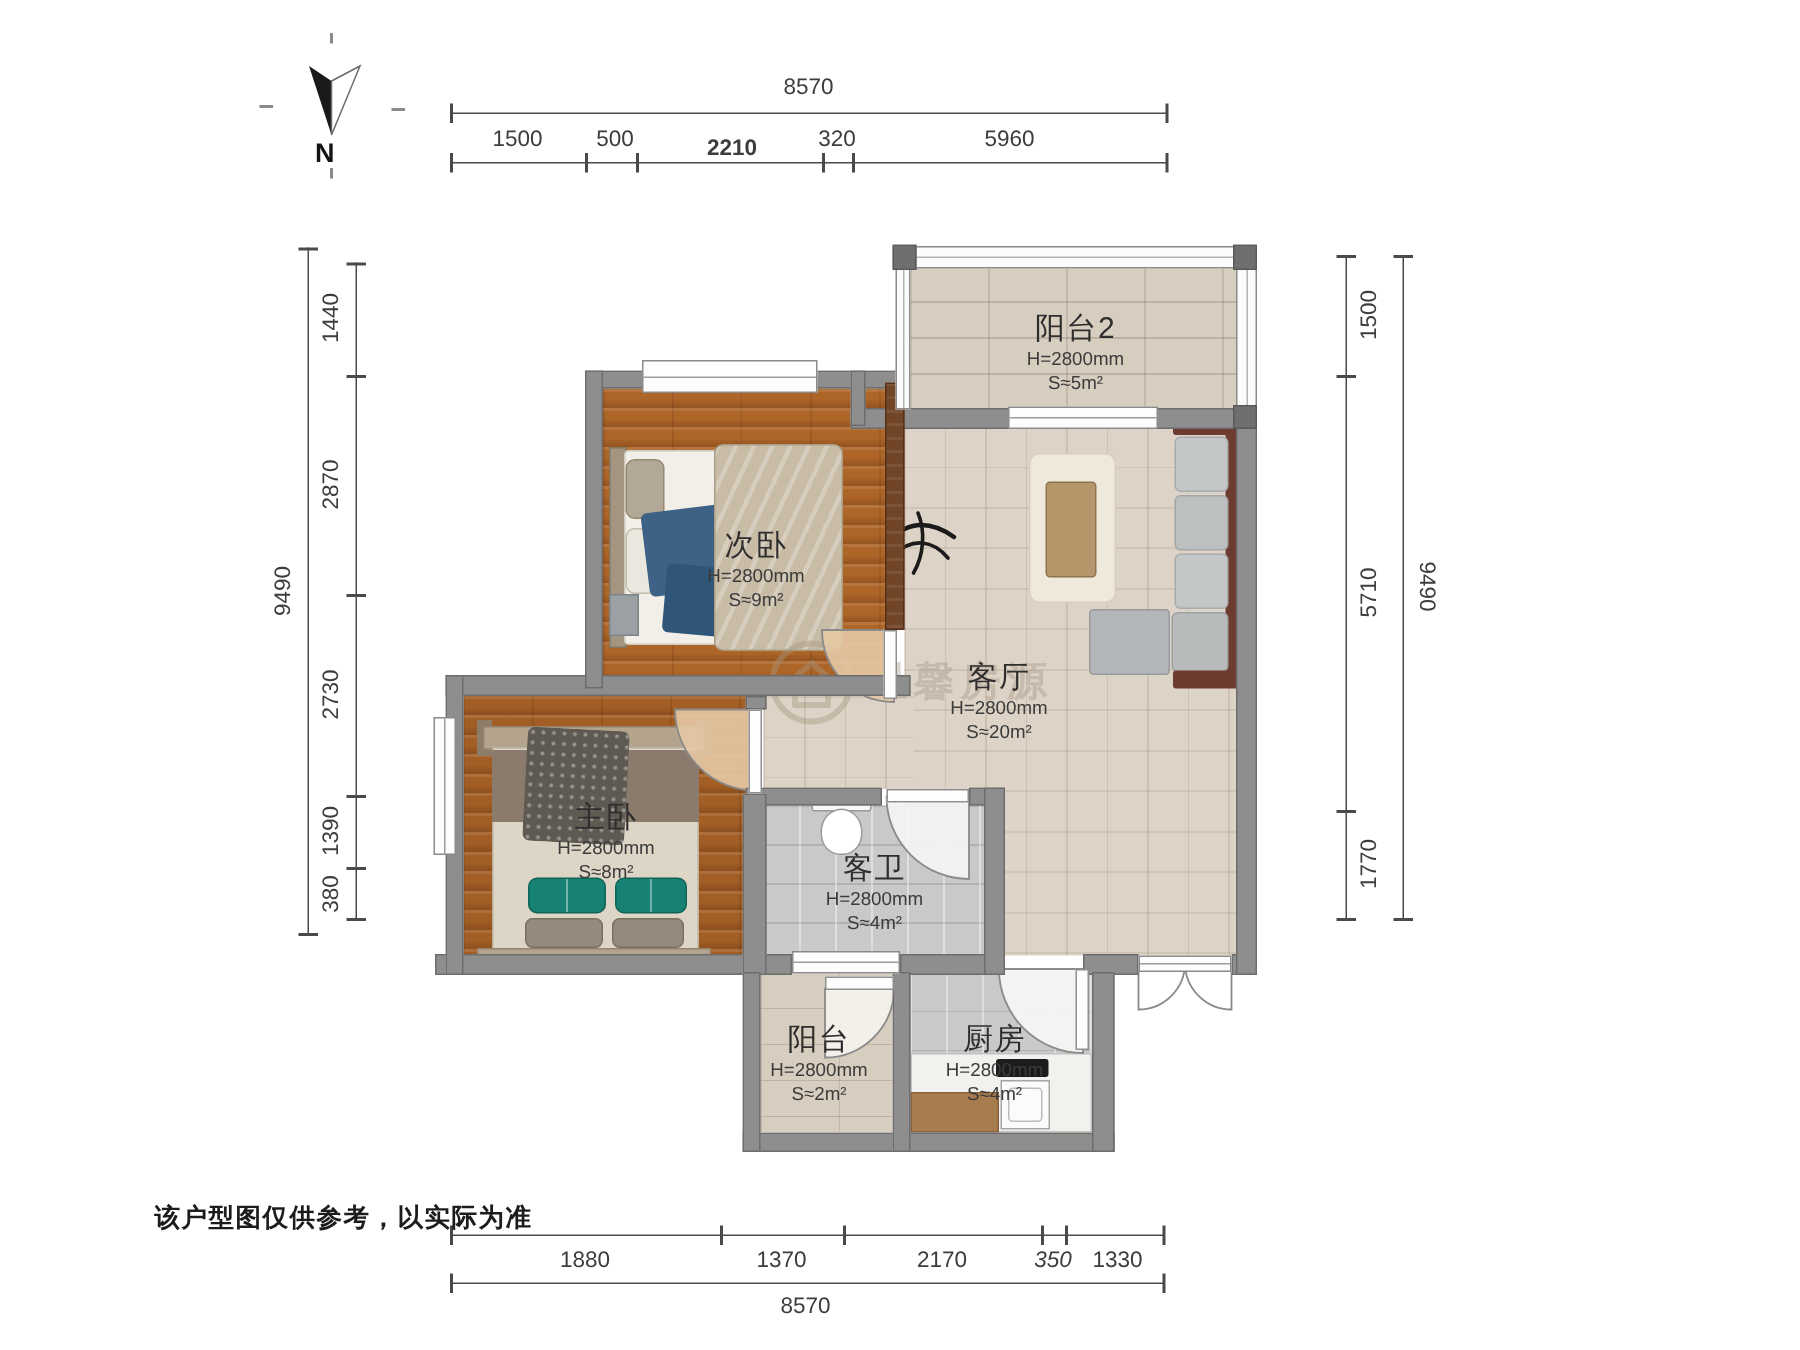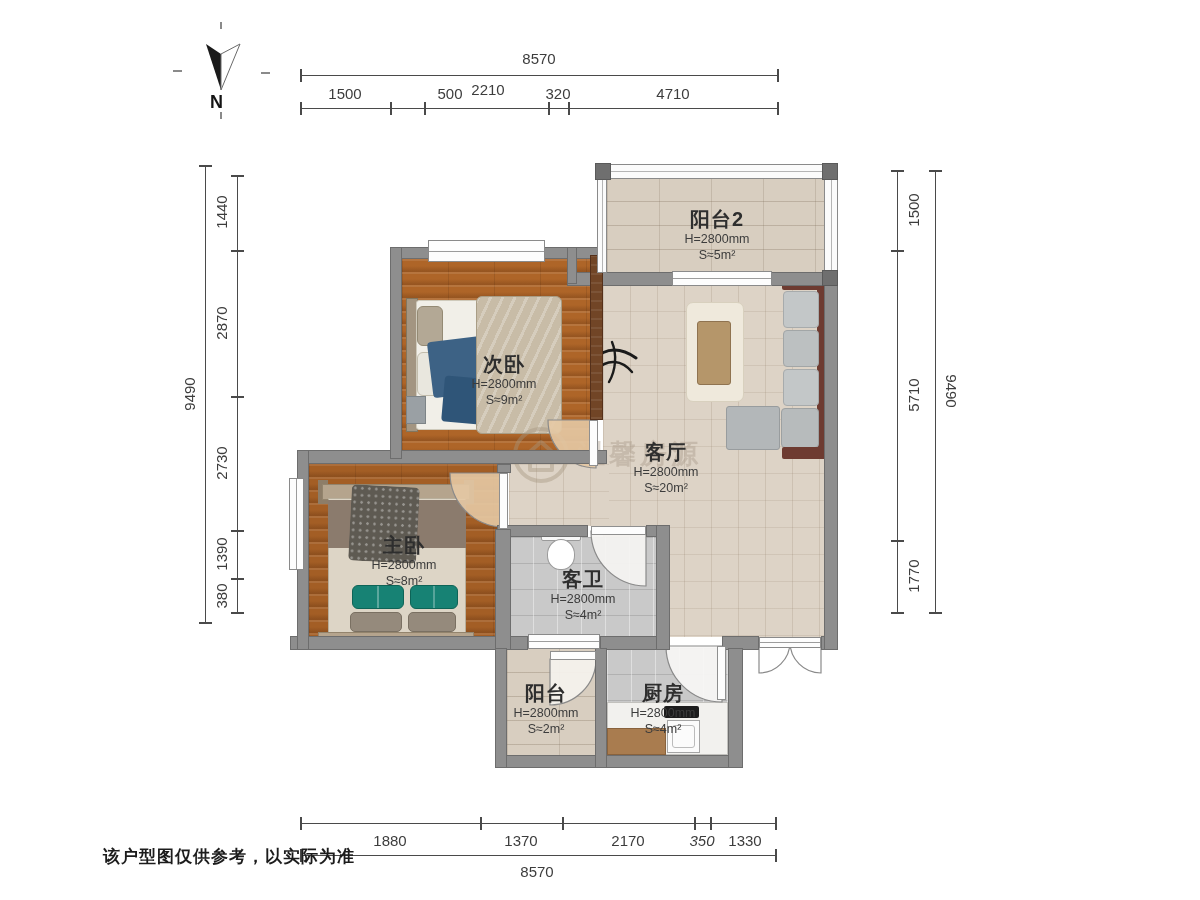--- a/index.html
+++ b/index.html
@@ -30,21 +30,21 @@
   .floor-tile-beige{position:absolute;background-color:#d8cec0;
     background-image:
       repeating-linear-gradient(180deg,rgba(125,108,88,.30) 0 1px,transparent 1px 24px),
       repeating-linear-gradient(90deg,rgba(125,108,88,.22) 0 1px,transparent 1px 52px);}
   .floor-tile-gray{position:absolute;background-color:#c9c9c9;
     background-image:
       repeating-linear-gradient(90deg,rgba(255,255,255,.40) 0 1px,transparent 1px 24px),
       repeating-linear-gradient(180deg,rgba(115,115,115,.28) 0 1px,transparent 1px 26px);}
   
   .room-label{position:absolute;text-align:center;transform:translateX(-50%);color:#2e2e2e;white-space:nowrap;}
-  .room-label .nm{display:block;font-size:20px;line-height:24px;font-weight:bold;letter-spacing:1px;}
+  .room-label .nm{display:block;font-size:20px;line-height:24px;font-weight:normal;letter-spacing:1px;}
   .room-label .sub{display:block;font-size:12.5px;line-height:16px;font-weight:500;color:#3c3c3c;margin-top:0;}
   .room-label .sub:first-of-type{margin-top:6px;}
   
   .dline{position:absolute;background:#4a4a4a;}
   .tk{position:absolute;background:#4a4a4a;}
   .dlabel{position:absolute;font-size:15px;font-weight:500;color:#3d3d3d;white-space:nowrap;transform:translate(-50%,-50%);}
   .dlabel.rot-ccw{transform:translate(-50%,-50%) rotate(-90deg);}
   .dlabel.rot-cw{transform:translate(-50%,-50%) rotate(90deg);}
   
   .furn{position:absolute;box-sizing:border-box;}
@@ -237,24 +237,24 @@
   <div class="tk" style="left:777px;top:69px;width:1.5px;height:13px;"></div>
   <div class="dlabel" style="left:539px;top:58px;">8570</div>
   <div class="dline" style="left:300px;top:108px;width:478px;height:1px;"></div>
   <div class="tk" style="left:300px;top:102px;width:1.5px;height:13px;"></div>
   <div class="tk" style="left:390px;top:102px;width:1.5px;height:13px;"></div>
   <div class="tk" style="left:424px;top:102px;width:1.5px;height:13px;"></div>
   <div class="tk" style="left:548px;top:102px;width:1.5px;height:13px;"></div>
   <div class="tk" style="left:568px;top:102px;width:1.5px;height:13px;"></div>
   <div class="tk" style="left:777px;top:102px;width:1.5px;height:13px;"></div>
   <div class="dlabel" style="left:345px;top:93px;">1500</div>
-  <div class="dlabel" style="left:410px;top:93px;margin-left:40px;">500</div>
-  <div class="dlabel" style="left:488px;top:89px;">2210</div>
+  <div class="dlabel" style="left:410px;top:93px;">500</div>
+  <div class="dlabel" style="left:488px;top:99px;font-weight:bold;">2210</div>
   <div class="dlabel" style="left:558px;top:93px;">320</div>
-  <div class="dlabel" style="left:673px;top:93px;">4710</div>
+  <div class="dlabel" style="left:673px;top:93px;">5960</div>
 
   <div class="dline" style="left:300px;top:823px;width:476px;height:1px;"></div>
   <div class="tk" style="left:300px;top:817px;width:1.5px;height:13px;"></div>
   <div class="tk" style="left:480px;top:817px;width:1.5px;height:13px;"></div>
   <div class="tk" style="left:562px;top:817px;width:1.5px;height:13px;"></div>
   <div class="tk" style="left:694px;top:817px;width:1.5px;height:13px;"></div>
   <div class="tk" style="left:710px;top:817px;width:1.5px;height:13px;"></div>
   <div class="tk" style="left:775px;top:817px;width:1.5px;height:13px;"></div>
   <div class="dlabel" style="left:390px;top:840px;">1880</div>
   <div class="dlabel" style="left:521px;top:840px;text-align:right;">1370</div>
@@ -289,15 +289,15 @@
   <div class="tk" style="left:891px;top:540px;width:13px;height:1.5px;"></div>
   <div class="tk" style="left:891px;top:612px;width:13px;height:1.5px;"></div>
   <div class="dlabel rot-ccw" style="left:913px;top:210px;">1500</div>
   <div class="dlabel rot-ccw" style="left:913px;top:395px;">5710</div>
   <div class="dlabel rot-ccw" style="left:913px;top:576px;">1770</div>
   <div class="dline" style="left:935px;top:170px;width:1px;height:443px;"></div>
   <div class="tk" style="left:929px;top:170px;width:13px;height:1.5px;"></div>
   <div class="tk" style="left:929px;top:612px;width:13px;height:1.5px;"></div>
   <div class="dlabel rot-cw" style="left:951px;top:391px;">9490</div>
 
-  <div class="disclaimer" style="left:103px;top:800px;margin-top:45px;">该户型图仅供参考，以实际为准</div>
+  <div class="disclaimer" style="left:103px;top:800px;">该户型图仅供参考，以实际为准</div>
 
 </div>
 
 </body></html>

